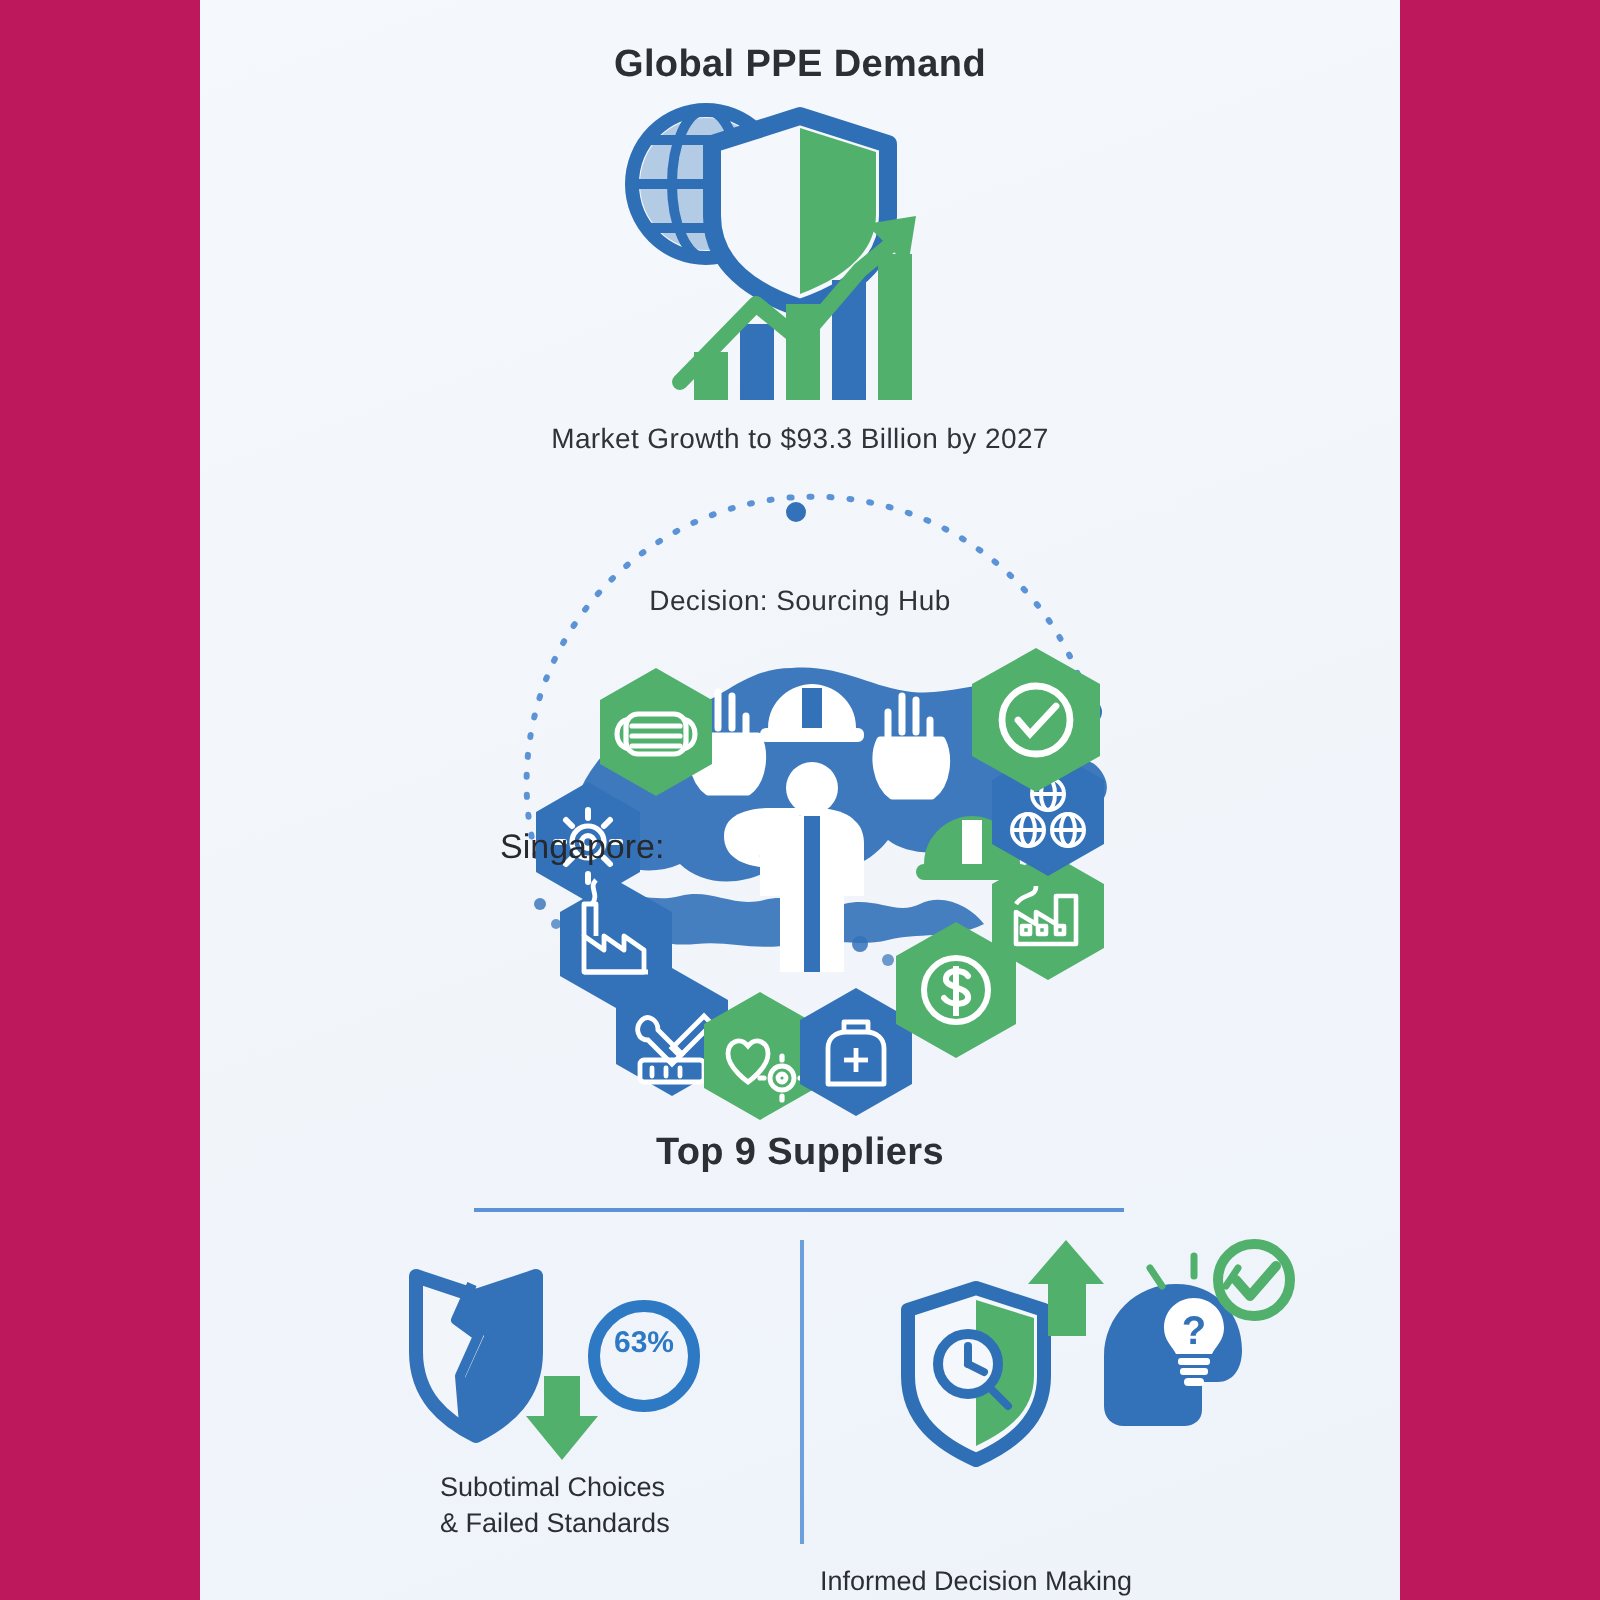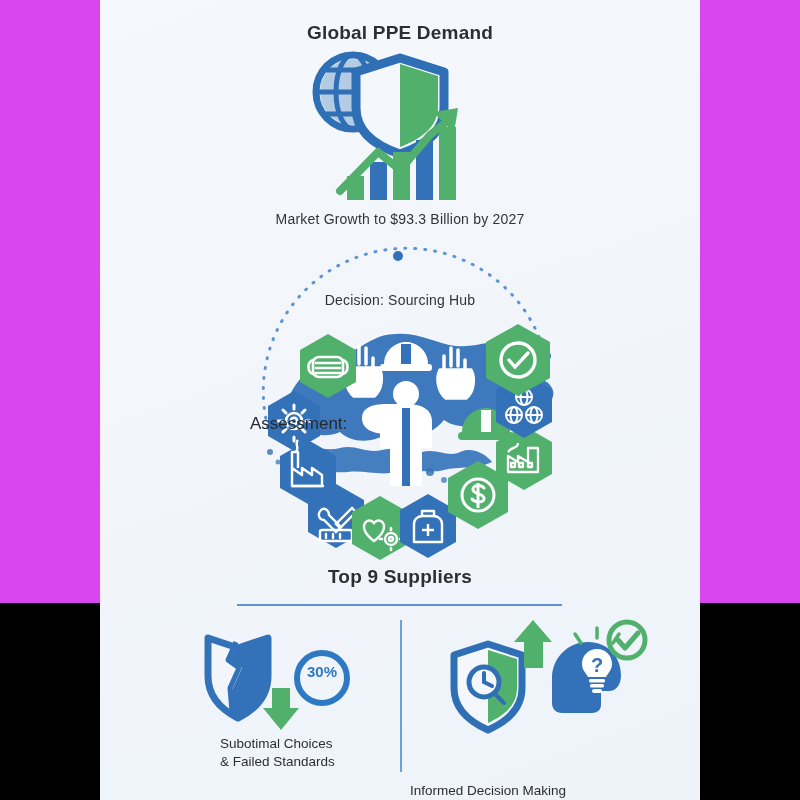--- a/index.html
+++ b/index.html
@@ -1,17 +1,17 @@
 <!DOCTYPE html>
 <html><head>
 <meta charset="utf-8">
 <style>
   html,body{margin:0;padding:0;background:#000;}
   body{width:800px;height:800px;overflow:hidden;font-family:"Liberation Sans",sans-serif;}
-  #canvas{position:relative;width:800px;height:603px;background:#d946ef;}
+  #canvas{position:relative;width:800px;height:800px;background:#be185d;}
   #sheet{
     position:absolute;left:100px;top:0;width:600px;height:800px;
     background:linear-gradient(160deg,#f5f8fc 0%,#f2f6fb 45%,#eef3fa 100%);
     overflow:hidden;
   }
   .ttl{
     position:absolute;left:0;width:600px;text-align:center;
     color:#2c2f33;font-weight:bold;letter-spacing:.2px;
   }
   #title-main{top:22px;font-size:19px;}
@@ -259,21 +259,21 @@
           <g stroke="#ffffff" fill="none" stroke-width="3.4" stroke-linecap="round">
             <circle cx="418" cy="360" r="17"></circle>
             <path d="M409 360 l6 7 l13 -14"></path>
           </g>
         </g>
       </g>
     </svg>
 
     <div class="ttl" id="label-sourcing">Decision: Sourcing Hub</div>
 
-    <div id="label-singapore">Assessment:</div>
+    <div id="label-singapore">Singapore:</div>
 
     <div class="ttl" id="title-suppliers">Top 9 Suppliers</div>
     <div id="divider-suppliers"></div>
     <div id="divider-vertical"></div>
 
     <svg class="svg-layer" viewBox="0 0 600 800">
 
       <g>
         <path d="M138 648 L168 638 V676 C168 698 154 710 138 718
                  C122 710 108 698 108 676 V638 Z" fill="#3372b8"></path>
@@ -329,21 +329,21 @@
           <line x1="513" y1="643" x2="519" y2="634"></line>
         </g>
       </g>
 
       <g>
         <circle cx="527" cy="640" r="18" fill="none" stroke="#52b06d" stroke-width="5"></circle>
         <path d="M518 640 l7 8 l13 -15" fill="none" stroke="#52b06d" stroke-width="5" stroke-linecap="round" stroke-linejoin="round"></path>
       </g>
     </svg>
 
-    <div id="pct-30">30%</div>
+    <div id="pct-30">63%</div>
 
     <div class="cap" id="cap-left">
       <span>Subotimal Choices</span>
       <span>&amp; Failed Standards</span>
     </div>
 
     <div class="cap" id="cap-right">
       <span>Informed Decision Making</span>
     </div>
 

